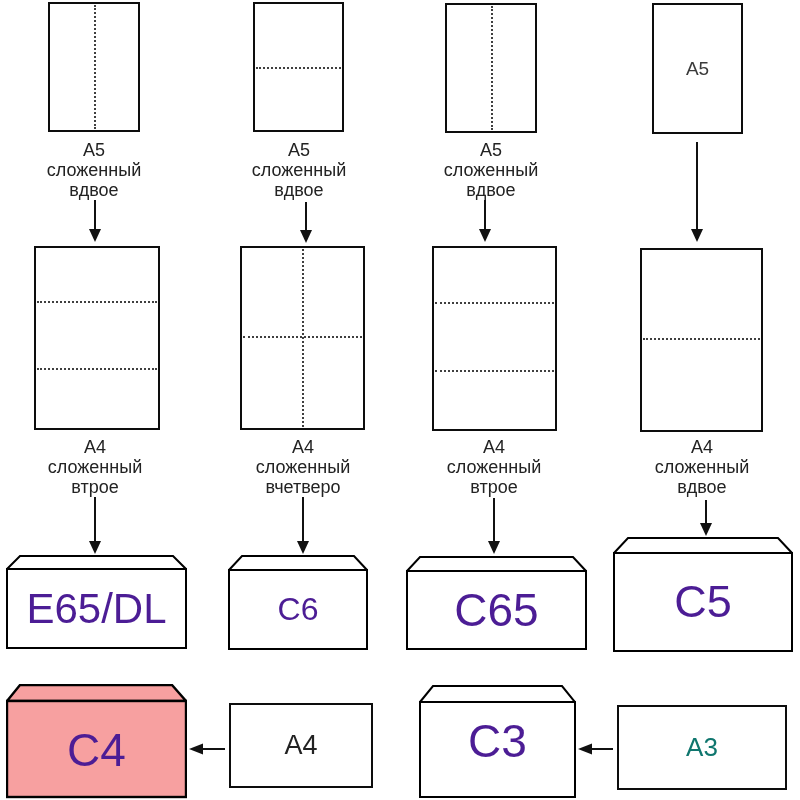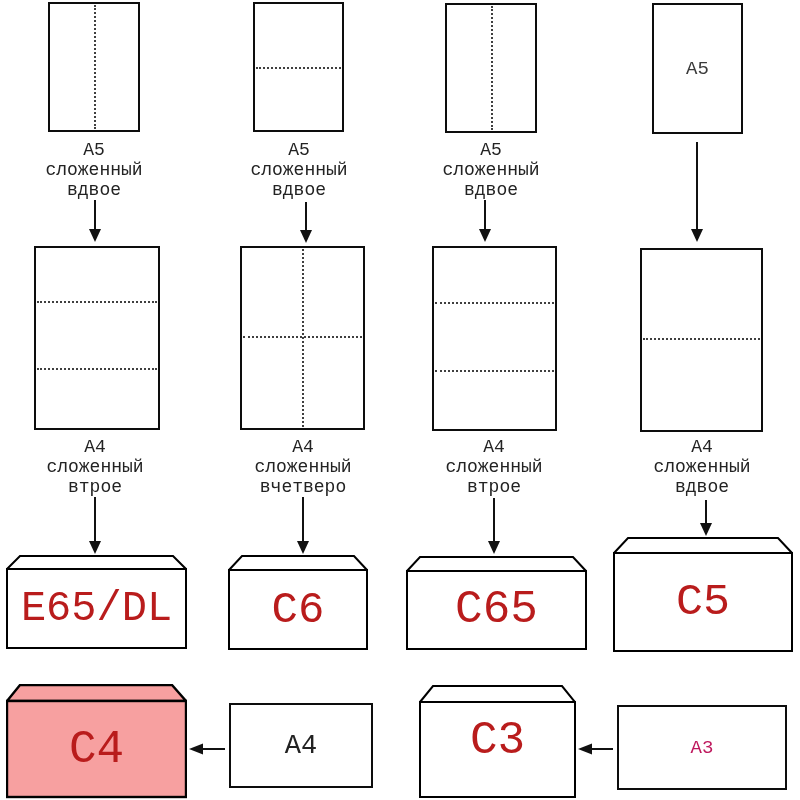--- a/index.html
+++ b/index.html
@@ -1,26 +1,26 @@
 <!DOCTYPE html>
 <html><head>
 <meta charset="utf-8">
 <style>
   html,body{margin:0;padding:0;background:#fff;}
   .canvas{position:relative;width:800px;height:800px;background:#fff;overflow:hidden;
-          font-family:Liberation Mono, monospace;color:#1a1a1a;}
+          font-family:Liberation Sans, sans-serif;color:#1a1a1a;}
   .sheet{position:absolute;background:#fff;border:2px solid #0d0d0d;box-sizing:border-box;}
   .fold-v{position:absolute;top:1px;bottom:1px;width:0;border-left:2px dotted #3f3f3f;}
   .fold-h{position:absolute;left:1px;right:1px;height:0;border-top:2px dotted #3f3f3f;}
   .caption{position:absolute;transform:translateX(-50%);text-align:center;
            font-size:18px;line-height:20px;color:#232323;white-space:nowrap;}
   .envelope{position:absolute;}
   .envelope svg{position:absolute;left:0;top:0;display:block;}
   .env-label{position:absolute;left:0;right:0;display:flex;align-items:center;
-             justify-content:center;color:#b91c1c;}
+             justify-content:center;color:#4c1d95;}
   .sheet-label{position:absolute;left:0;top:0;right:0;bottom:0;display:flex;
                align-items:center;justify-content:center;}
   .arrows{position:absolute;left:0;top:0;pointer-events:none;}
 </style>
 </head>
 <body>
 
 <div class="canvas">
 
   <div class="sheet" style="left:48px;top:2px;width:92px;height:130px;">
@@ -95,21 +95,21 @@
       <rect x="1" y="14" width="179" height="79" fill="#ffffff" stroke="#000" stroke-width="2"></rect>
     </svg>
     <span class="env-label" style="top:14px;bottom:1px;font-size:42px;">E65/DL</span>
   </div>
 
   <div class="envelope" style="left:228px;top:555px;width:140px;height:95px;">
     <svg width="140" height="95" viewBox="0 0 140 95">
       <polygon points="1,15 14,1 126,1 139,15" fill="#ffffff" stroke="#000" stroke-width="2"></polygon>
       <rect x="1" y="15" width="138" height="79" fill="#ffffff" stroke="#000" stroke-width="2"></rect>
     </svg>
-    <span class="env-label" style="top:15px;bottom:1px;font-size:44px;">C6</span>
+    <span class="env-label" style="top:15px;bottom:1px;font-size:32px;">C6</span>
   </div>
 
   <div class="envelope" style="left:406px;top:556px;width:181px;height:94px;">
     <svg width="181" height="94" viewBox="0 0 181 94">
       <polygon points="1,15 14,1 167,1 180,15" fill="#ffffff" stroke="#000" stroke-width="2"></polygon>
       <rect x="1" y="15" width="179" height="78" fill="#ffffff" stroke="#000" stroke-width="2"></rect>
     </svg>
     <span class="env-label" style="top:15px;bottom:1px;font-size:46px;text-align:center;">C65</span>
   </div>
 
@@ -135,21 +135,21 @@
 
   <div class="envelope" style="left:419px;top:685px;width:157px;height:96px;">
     <svg width="157" height="114" viewBox="0 0 157 114">
       <polygon points="1,17 14,1 143,1 156,17" fill="#ffffff" stroke="#000" stroke-width="2"></polygon>
       <rect x="1" y="17" width="155" height="95" fill="#ffffff" stroke="#000" stroke-width="2"></rect>
     </svg>
     <span class="env-label" style="top:17px;bottom:1px;font-size:46px;">C3</span>
   </div>
 
   <div class="sheet" style="left:617px;top:705px;width:170px;height:85px;">
-    <span class="sheet-label" style="font-size:19px;color:#be185d;">A3</span>
+    <span class="sheet-label" style="font-size:26px;color:#0f766e;">A3</span>
   </div>
 
   <svg class="arrows" width="800" height="800" viewBox="0 0 800 800">
     <g stroke="#111" stroke-width="2" fill="#111">
       <g>
         <line x1="95" y1="200" x2="95" y2="230"></line>
           <polygon points="89,229 101,229 95,242" stroke="none"></polygon>
       </g>
       <g>
         <line x1="306" y1="202" x2="306" y2="231"></line>

